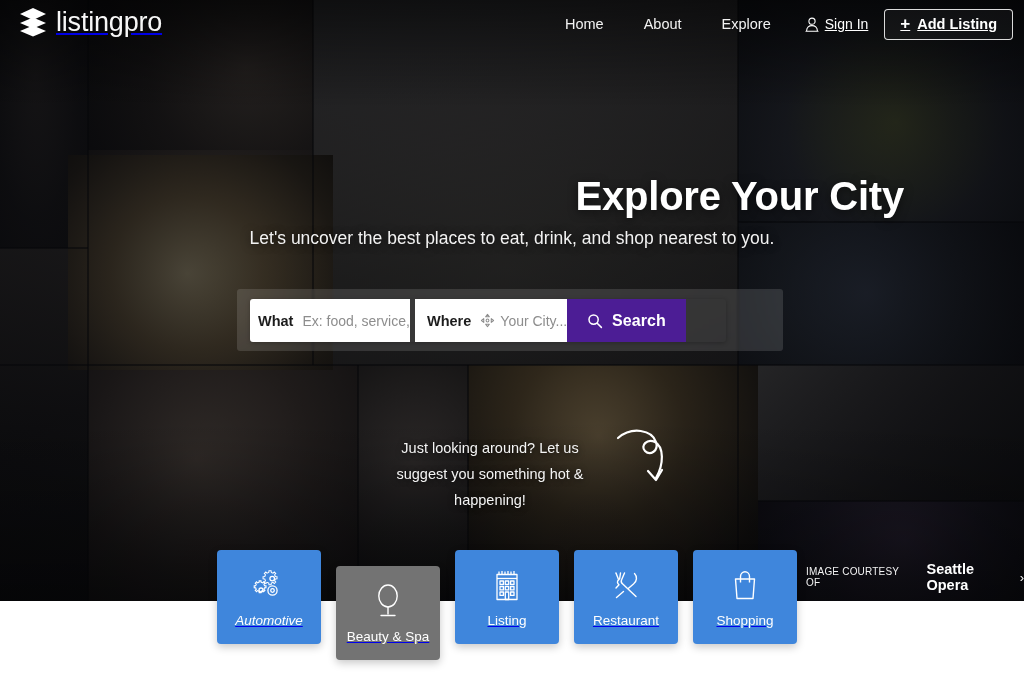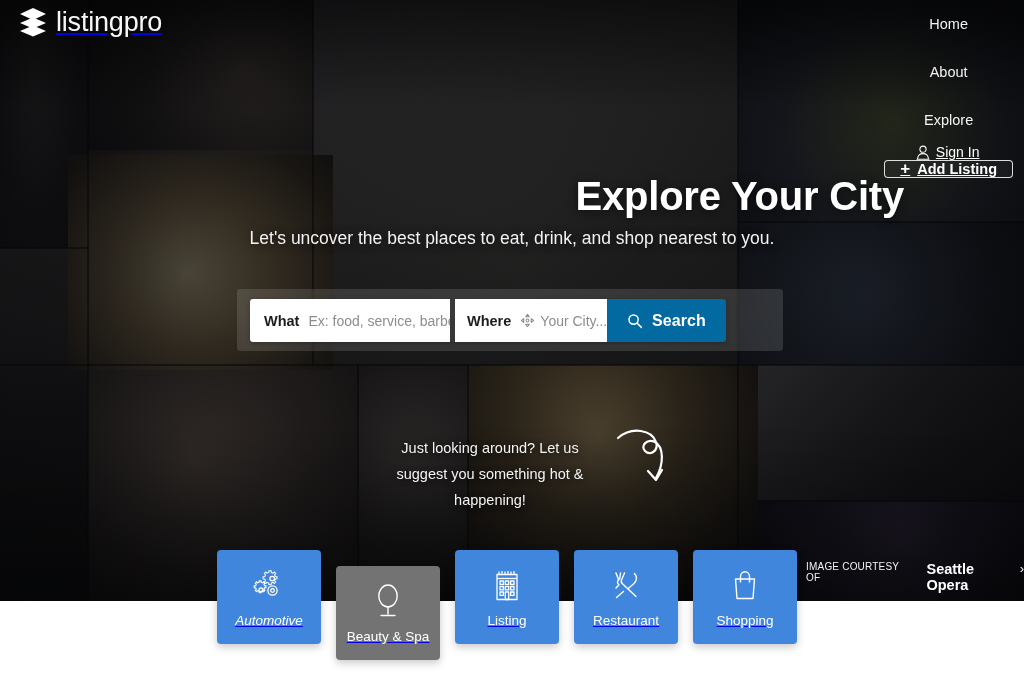--- a/index.html
+++ b/index.html
@@ -112,21 +112,21 @@
     font-size: 27px;
     letter-spacing: -0.2px;
     font-weight: 400;
     line-height: 1;
     opacity: .97;
   }
 
   #nav {
     position: absolute; right: 11px; top: 0;
     height: 48px;
-    display: flex; align-items: center; gap: 0; flex-direction: column;
+    display: flex; align-items: center; gap: 0;
   }
   .nav-link {
     color: #ffffff;
     font-size: 14.5px;
     text-decoration: none;
     padding: 0 20px;
     line-height: 48px;
     white-space: nowrap;
     opacity: .95;
   }
@@ -195,21 +195,21 @@
     overflow: hidden;
     box-shadow: 0 1px 4px rgba(0,0,0,.25);
     z-index: 2;
   }
   .field {
     background: #ffffff;
     display: flex;
     align-items: center;
     height: 43px;
   }
-  .field-what  { width: 200px; padding-left: 14px; }
+  .field-what  { width: 160px; padding-left: 8px; }
   .field-div   { width: 5px; background: transparent; }
   .field-where { width: 152px; padding-left: 12px; }
   .field-label {
     color: #1c1c1c;
     font-size: 14.5px;
     font-weight: 700;
     margin-right: 9px;
     white-space: nowrap;
   }
   .field-input {
@@ -248,21 +248,21 @@
   }
   #suggest-arrow {
     position: absolute; left: 612px; top: 428px;
     width: 62px; height: 66px;
   }
 
   
   #image-credit {
     position: absolute;
     left: 806px; top: 561px;
-    display: flex; align-items: flex-start; gap: 8px;
+    display: flex; align-items: center; gap: 8px;
     color: #ffffff;
     z-index: 32;
   }
   #image-credit .credit-pre {
     font-size: 10px;
     letter-spacing: .2px;
     opacity: .95;
   }
   #image-credit .credit-name {
     font-size: 14.5px;
@@ -408,21 +408,21 @@
             <path d="M8 1.5 L10 4 H6 Z"></path>
             <path d="M8 14.5 L6 12 H10 Z"></path>
             <path d="M1.5 8 L4 6 V10 Z"></path>
             <path d="M14.5 8 L12 10 V6 Z"></path>
             <circle cx="8" cy="8" r="1.5"></circle>
           </svg>
         </span>
         <input class="field-input" type="text" placeholder="Your City..." style="">
       </div>
 
-      <button id="search-button" type="submit" style="background: #0369a1;">
+      <button id="search-button" type="submit" style="background: #4c1d95;">
         <span>
           <svg viewBox="0 0 16 16" fill="none" stroke="#ffffff" stroke-width="1.5" stroke-linecap="round">
             <circle cx="6.6" cy="6.6" r="4.6"></circle>
             <path d="M10.2 10.2 L14.4 14.4"></path>
           </svg>
         </span>
         <span class="s-label">Search</span>
       </button>
     </form>
 

